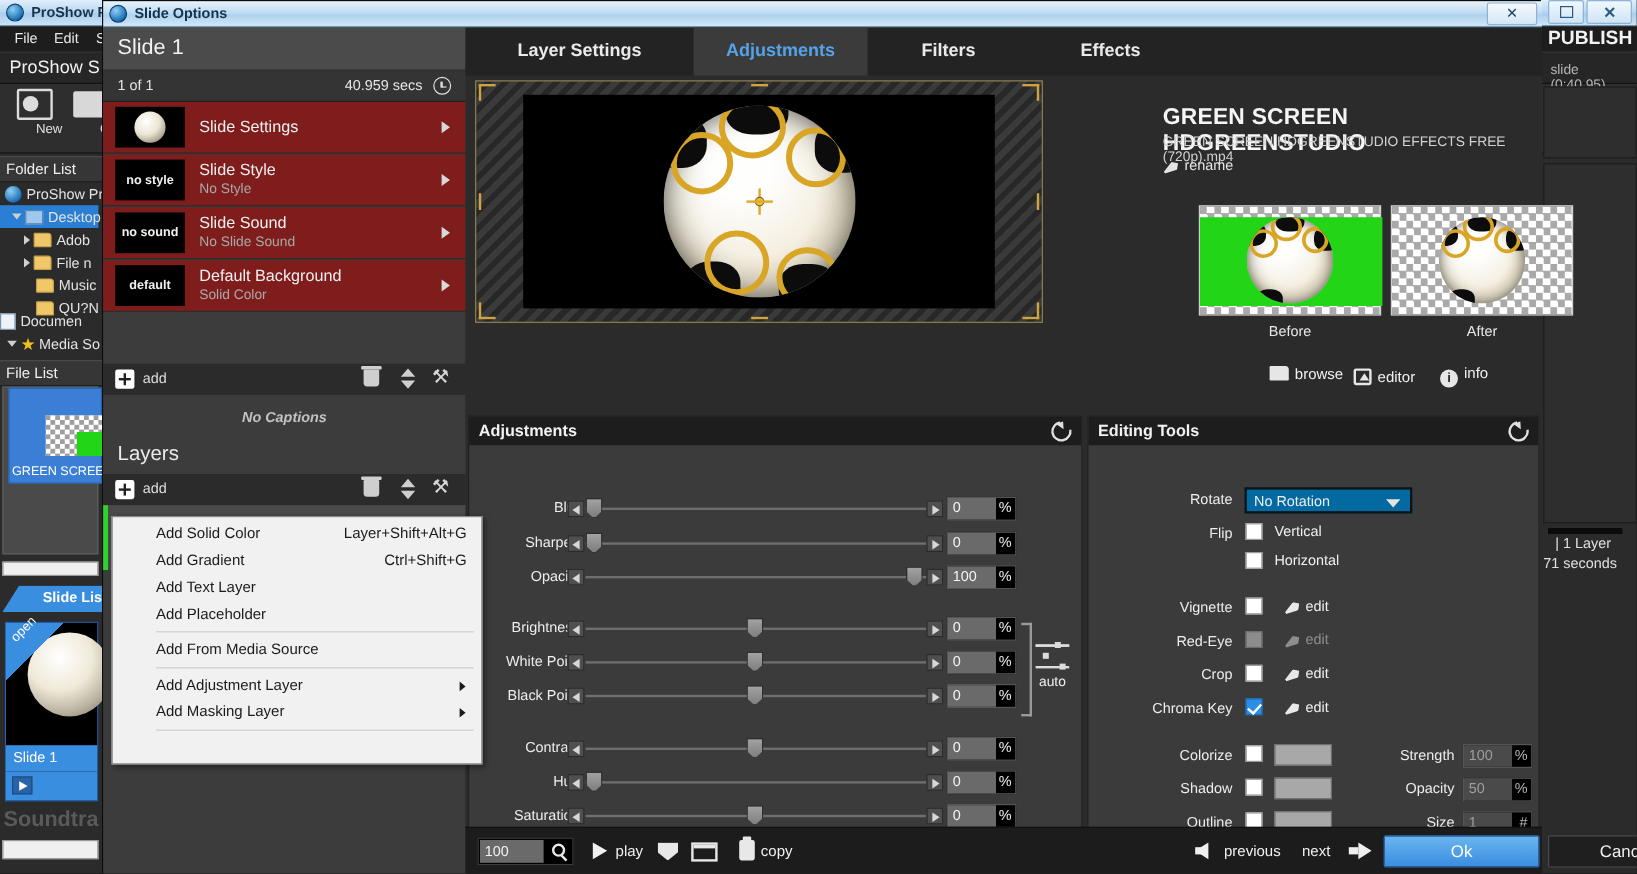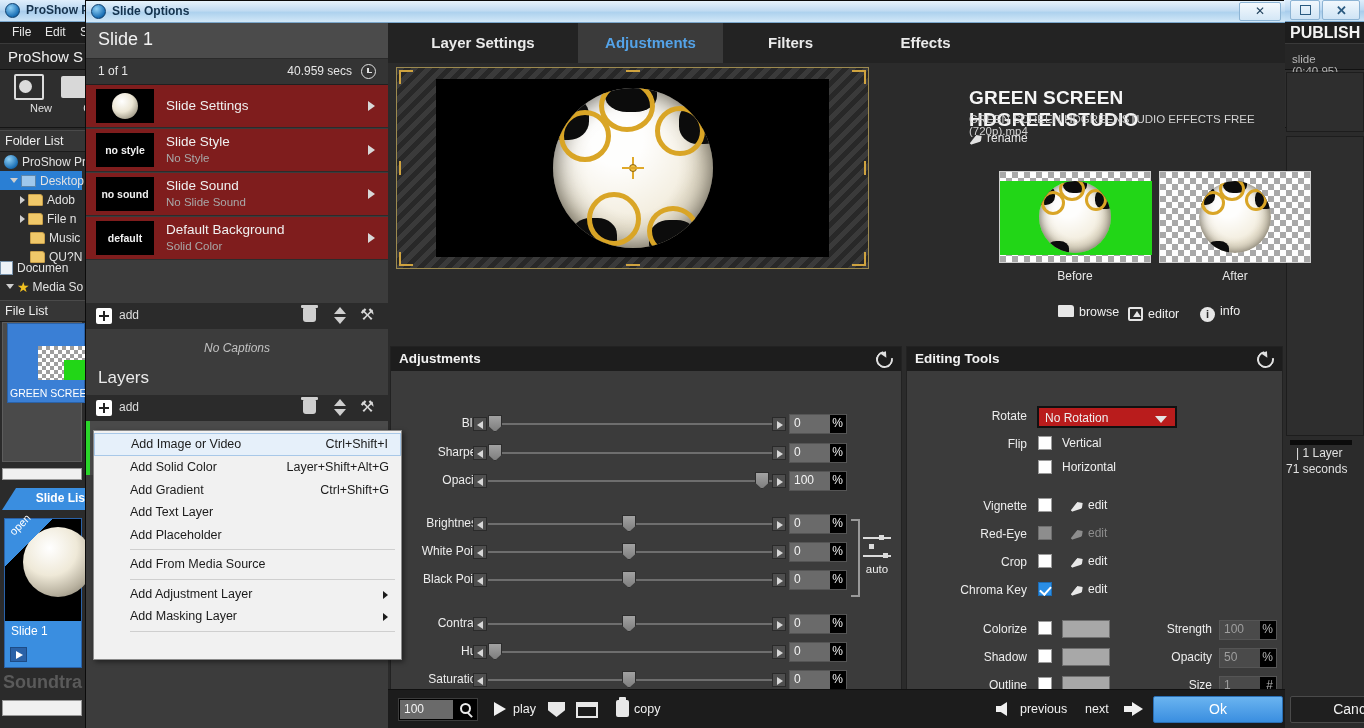--- a/index.html
+++ b/index.html
@@ -284,21 +284,21 @@
     content: ''; position: absolute; left: 0; bottom: 0;
     border-left: 6px solid transparent; border-right: 6px solid transparent;
     border-top: 7px solid #cfcfcf;
   }
   .tools-ic {
     position: absolute; right: 10px; top: 4px; width: 18px; height: 17px;
     font-size: 16px; color: #d8d8d8; line-height: 16px;
   }
   .nocaptions {
     position: absolute; left: 0; width: 302px; text-align: center;
-    font-size: 12px; font-style: italic; color: #c2c2c2;
+    font-size: 12px; font-style: italic; color: #c2c2c2; font-weight: bold;
   }
   .layer-strip {
     position: absolute; left: 0; width: 302px; height: 54px; background: #4a4a4a;
     border-left: 4px solid #2ad62a;
   }
 
   
   .ctxmenu {
     position: absolute; left: 7px; top: 407px; width: 309px;
     background: #f1f1f1; border: 1px solid #8a8a8a; z-index: 40;
@@ -504,21 +504,21 @@
   .cbx.dim { background: #8d8d8d; border-color: #6e6e6e; }
   .edit-link { position: absolute; font-size: 12px; color: #f0f0f0; }
   .edit-link.dim { color: #8d8d8d; }
   .pencil2 {
     display: inline-block; width: 14px; height: 8px; background: #e8e8e8;
     transform: rotate(-35deg); margin-right: 4px; position: relative; top: 2px;
     clip-path: polygon(0 40%, 72% 0, 100% 50%, 72% 100%, 0 60%);
   }
   .pencil2.dim { background: #8d8d8d; }
   .dropdown {
-    position: absolute; height: 22px; background: #b91c1c; border: 2px solid #111;
+    position: absolute; height: 22px; background: #0369a1; border: 2px solid #111;
     color: #eee; font-size: 12px; padding: 3px 0 0 6px;
   }
   .dropdown .caret {
     position: absolute; right: 8px; top: 8px; width: 0; height: 0;
     border-left: 6px solid transparent; border-right: 6px solid transparent; border-top: 7px solid #e4e4e4;
   }
   .swatch { position: absolute; width: 48px; height: 18px; background: #a8a8a8; border: 1px solid #6f6f6f; }
 
   
   .bottombar {
@@ -741,24 +741,20 @@
       <div class="addbar" style="top:372px">
         <div class="plus-btn"></div>
         <div class="add-lbl">add</div>
         <div class="trash"></div>
         <div class="updown"></div>
         <div class="tools-ic">⚒</div>
       </div>
       <div class="layer-strip" style="top:398px"></div>
 
       <div class="ctxmenu">
-        <div class="ctxitem hi">
-          <span>Add Image or Video</span>
-          <span class="kbd">Ctrl+Shift+I</span>
-        </div>
         <div class="ctxitem">
           <span>Add Solid Color</span>
           <span class="kbd">Layer+Shift+Alt+G</span>
         </div>
         <div class="ctxitem">
           <span>Add Gradient</span>
           <span class="kbd">Ctrl+Shift+G</span>
         </div>
         <div class="ctxitem">
           <span>Add Text Layer</span>

